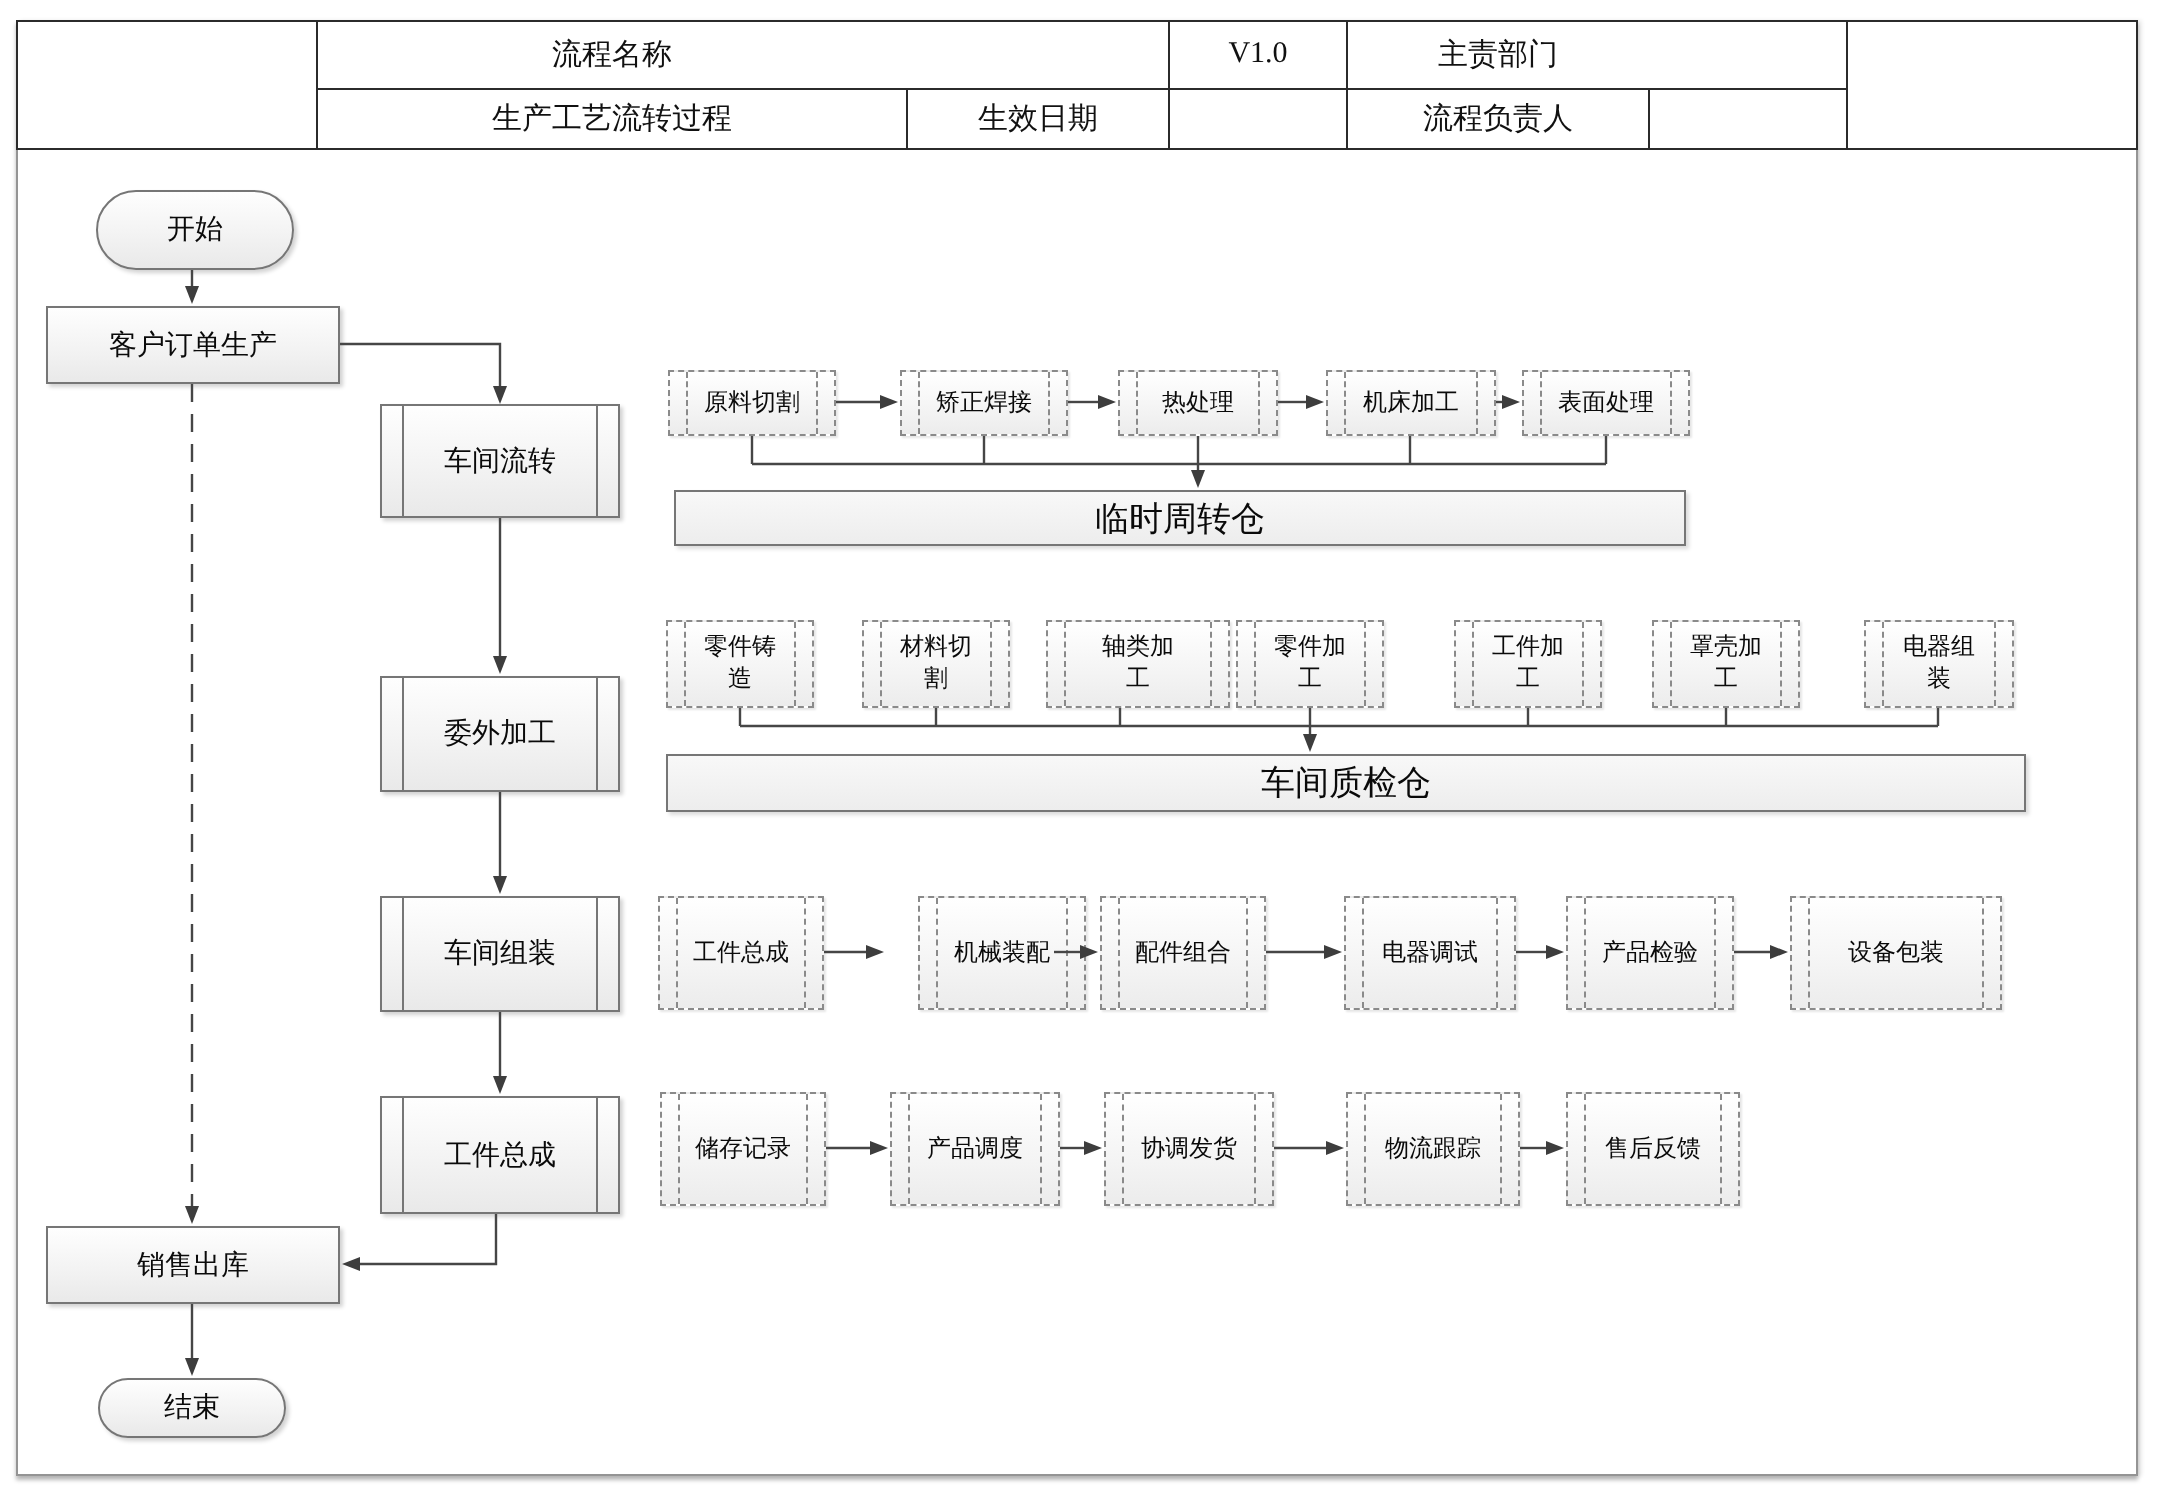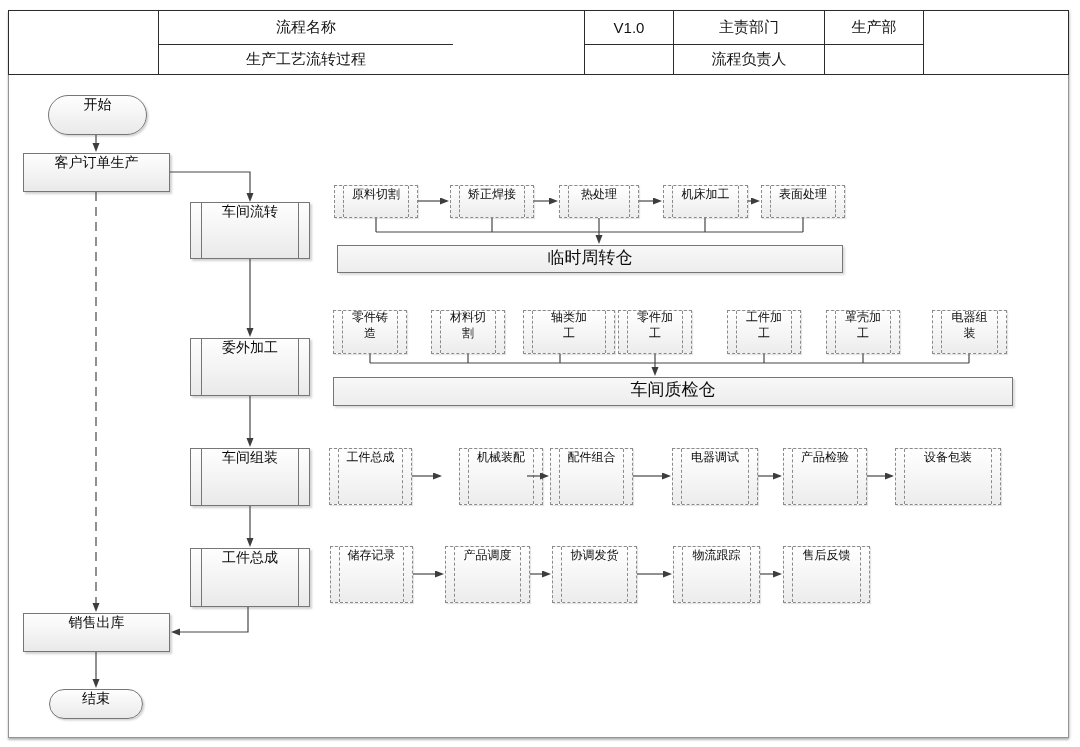--- a/index.html
+++ b/index.html
@@ -17,27 +17,27 @@
   
   .htable {
     position:absolute; left:8px; top:10px; width:1061px; height:65px;
     display:grid;
     grid-template-columns:149px 295px 131px 89px 151px 99px auto;
     grid-template-rows:33px auto;
     border:1px solid #2b2b2b; background:#fff;
     font-size:15px;
   }
   .hc { display:flex; align-items:center; justify-content:center; overflow:hidden; }
-  .bl { border-left:1px solid #2b2b2b; }
+  .bl { border-left:1px solid #2b2b2b;font-family:Liberation Serif, serif; }
   .bt { border-top:1px solid #2b2b2b; }
   .span2 { grid-row:1 / 3; }
   
   .node {
-    position:absolute; display:flex; align-items:flex-start; justify-content:center;
-    text-align:center; font-size:14px; color:#0a0a0a;font-family:Liberation Mono, monospace;
+    position:absolute; display:flex; align-items:center; justify-content:center;
+    text-align:center; font-size:14px; color:#0a0a0a;
   }
   .solid {
     border:1px solid #767676;
     background:linear-gradient(180deg,#fefefe 0%,#f3f3f3 55%,#e9e9e9 100%);
     box-shadow:1.5px 1.5px 2px rgba(0,0,0,0.18);
   }
   .pill { border-radius:999px; }
   .pre-s::before, .pre-s::after {
     content:""; position:absolute; top:0; bottom:0; border-left:1px solid #767676;
   }
@@ -69,23 +69,23 @@
 </head>
 <body>
 
 <div class="page"></div>
 
 <div class="htable">
   <div class="hc span2"></div>
   <div class="hc bl" style="grid-column:2;grid-row:1">流程名称</div>
   <div class="hc bl" style="grid-column:4;grid-row:1">V1.0</div>
   <div class="hc bl" style="grid-column:5;grid-row:1">主责部门</div>
-  <div class="hc bl" style="grid-column:6;grid-row:1">生产部</div>
   <div class="hc bl span2" style="grid-column:7"></div>
   <div class="hc bl bt" style="grid-column:2;grid-row:2">生产工艺流转过程</div>
+  <div class="hc bl bt" style="grid-column:3;grid-row:2">生效日期</div>
   <div class="hc bl bt" style="grid-column:4;grid-row:2"></div>
   <div class="hc bl bt" style="grid-column:5;grid-row:2">流程负责人</div>
   <div class="hc bl bt" style="grid-column:6;grid-row:2"></div>
 </div>
 
 <div class="node solid pill" style="left:48px;top:95px;width:99px;height:40px">
   <span>开始</span>
 </div>
 <div class="node solid" style="left:23px;top:153px;width:147px;height:39px">
   <span>客户订单生产</span>

